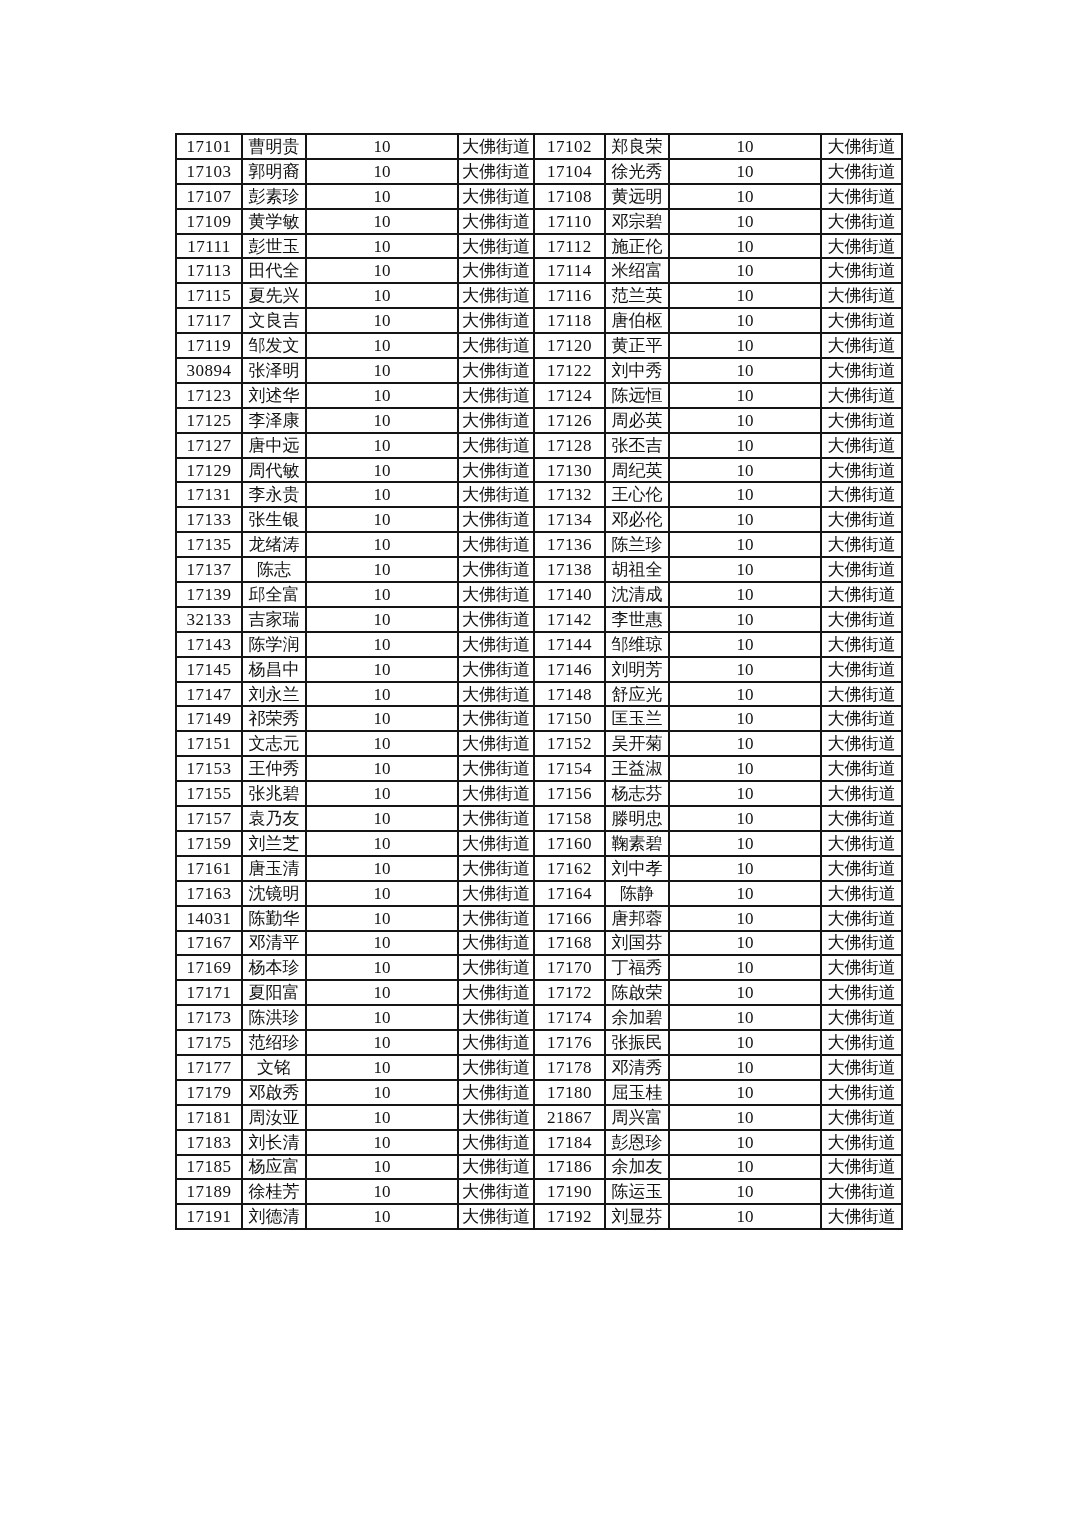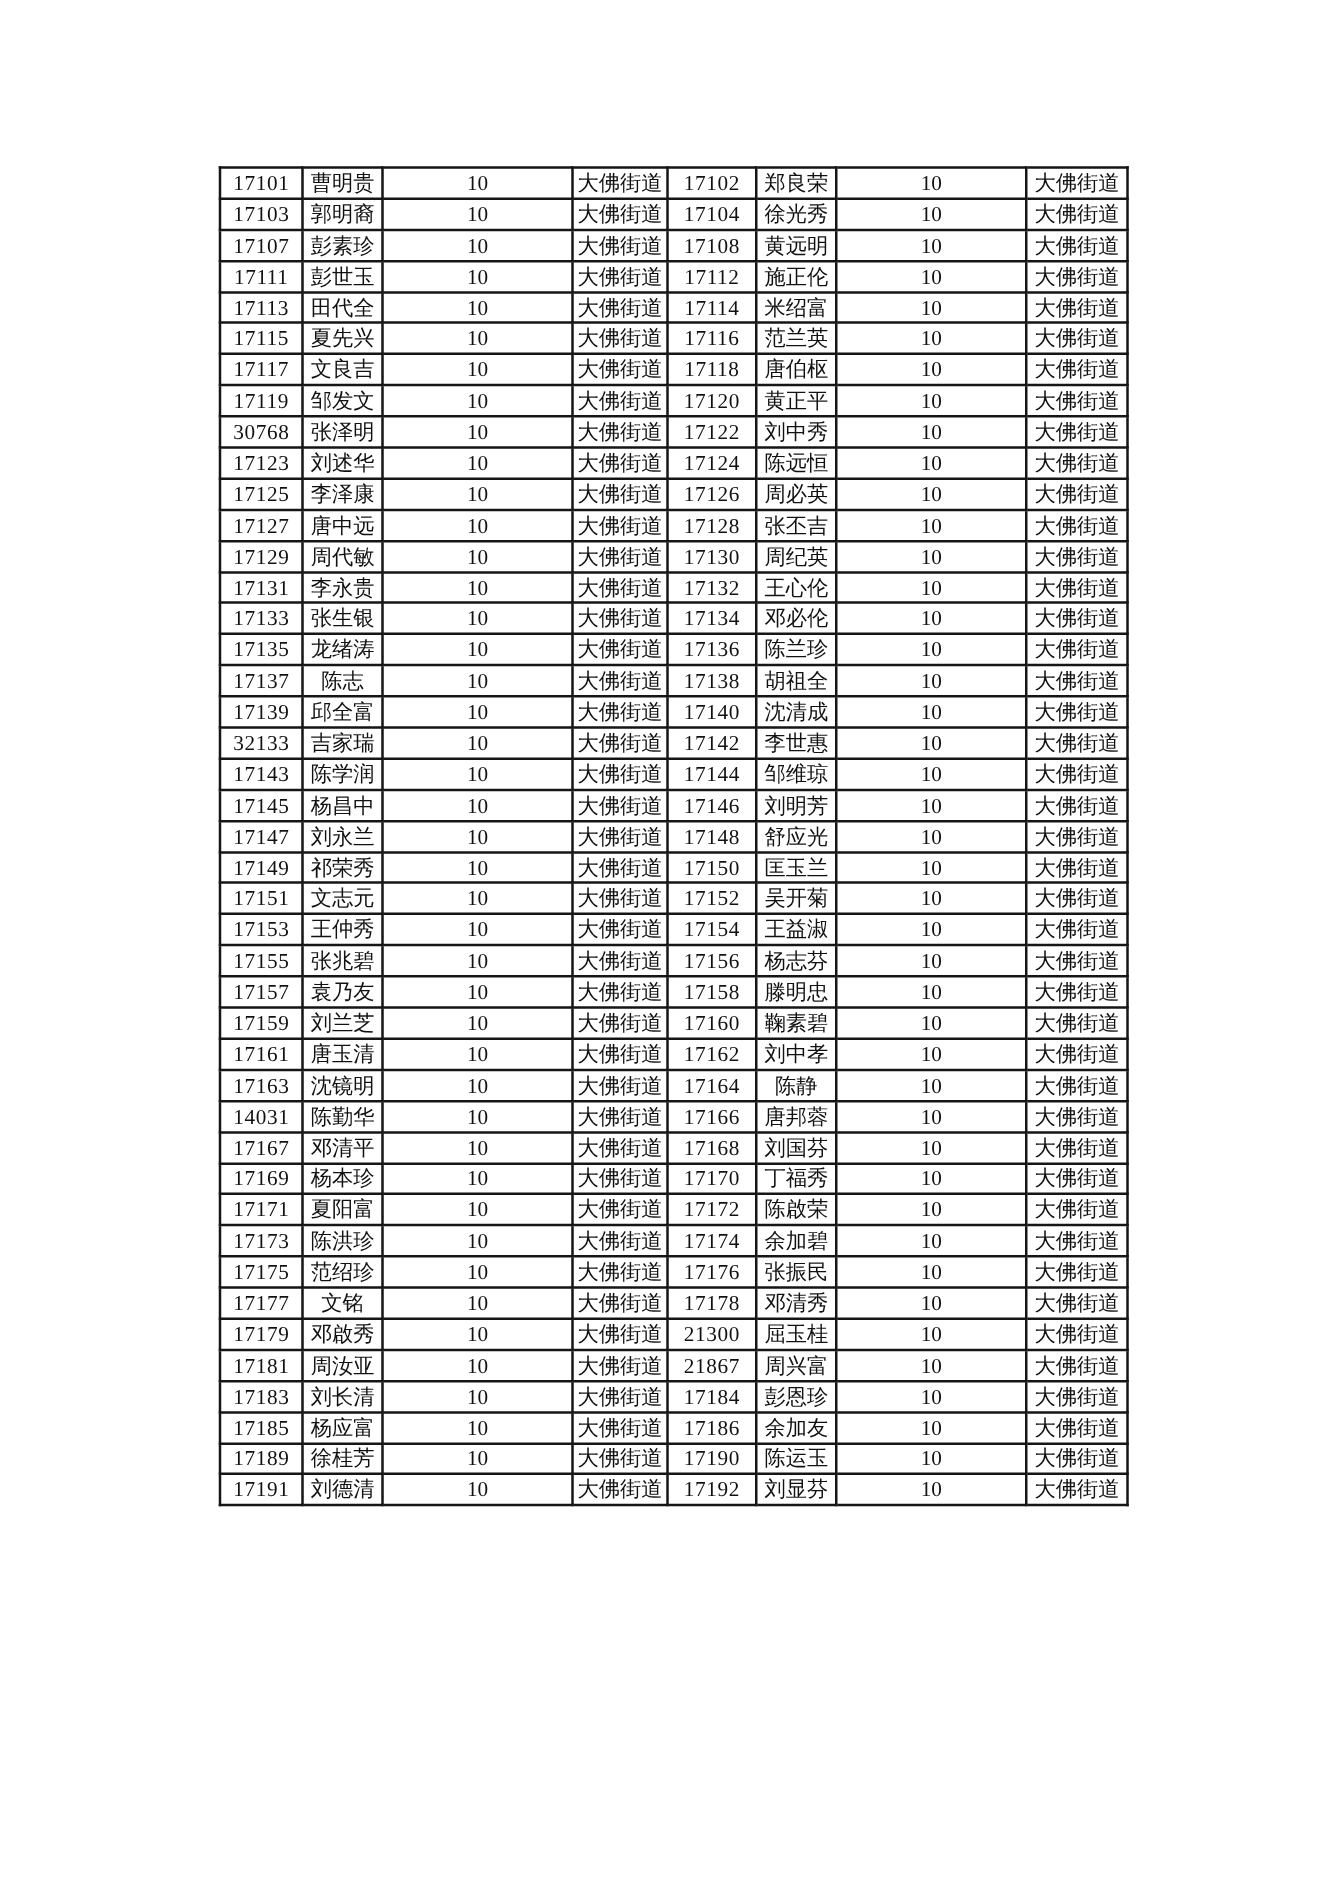--- a/index.html
+++ b/index.html
@@ -78,20 +78,30 @@
           <td class="id-col">17107</td>
           <td class="name-col">彭素珍</td>
           <td class="amount-col">10</td>
           <td class="street-col">大佛街道</td>
           <td class="id-col">17108</td>
           <td class="name-col">黄远明</td>
           <td class="amount-col">10</td>
           <td class="street-col">大佛街道</td>
         </tr>
         <tr>
+          <td class="id-col">17109</td>
+          <td class="name-col">黄学敏</td>
+          <td class="amount-col">10</td>
+          <td class="street-col">大佛街道</td>
+          <td class="id-col">17110</td>
+          <td class="name-col">邓宗碧</td>
+          <td class="amount-col">10</td>
+          <td class="street-col">大佛街道</td>
+        </tr>
+        <tr>
           <td class="id-col">17111</td>
           <td class="name-col">彭世玉</td>
           <td class="amount-col">10</td>
           <td class="street-col">大佛街道</td>
           <td class="id-col">17112</td>
           <td class="name-col">施正伦</td>
           <td class="amount-col">10</td>
           <td class="street-col">大佛街道</td>
         </tr>
         <tr>
@@ -128,21 +138,21 @@
           <td class="id-col">17119</td>
           <td class="name-col">邹发文</td>
           <td class="amount-col">10</td>
           <td class="street-col">大佛街道</td>
           <td class="id-col">17120</td>
           <td class="name-col">黄正平</td>
           <td class="amount-col">10</td>
           <td class="street-col">大佛街道</td>
         </tr>
         <tr>
-          <td class="id-col">30768</td>
+          <td class="id-col">30894</td>
           <td class="name-col">张泽明</td>
           <td class="amount-col">10</td>
           <td class="street-col">大佛街道</td>
           <td class="id-col">17122</td>
           <td class="name-col">刘中秀</td>
           <td class="amount-col">10</td>
           <td class="street-col">大佛街道</td>
         </tr>
         <tr>
           <td class="id-col">17123</td>
@@ -422,21 +432,21 @@
           <td class="id-col">17178</td>
           <td class="name-col">邓清秀</td>
           <td class="amount-col">10</td>
           <td class="street-col">大佛街道</td>
         </tr>
         <tr>
           <td class="id-col">17179</td>
           <td class="name-col">邓啟秀</td>
           <td class="amount-col">10</td>
           <td class="street-col">大佛街道</td>
-          <td class="id-col">21300</td>
+          <td class="id-col">17180</td>
           <td class="name-col">屈玉桂</td>
           <td class="amount-col">10</td>
           <td class="street-col">大佛街道</td>
         </tr>
         <tr>
           <td class="id-col">17181</td>
           <td class="name-col">周汝亚</td>
           <td class="amount-col">10</td>
           <td class="street-col">大佛街道</td>
           <td class="id-col">21867</td>

